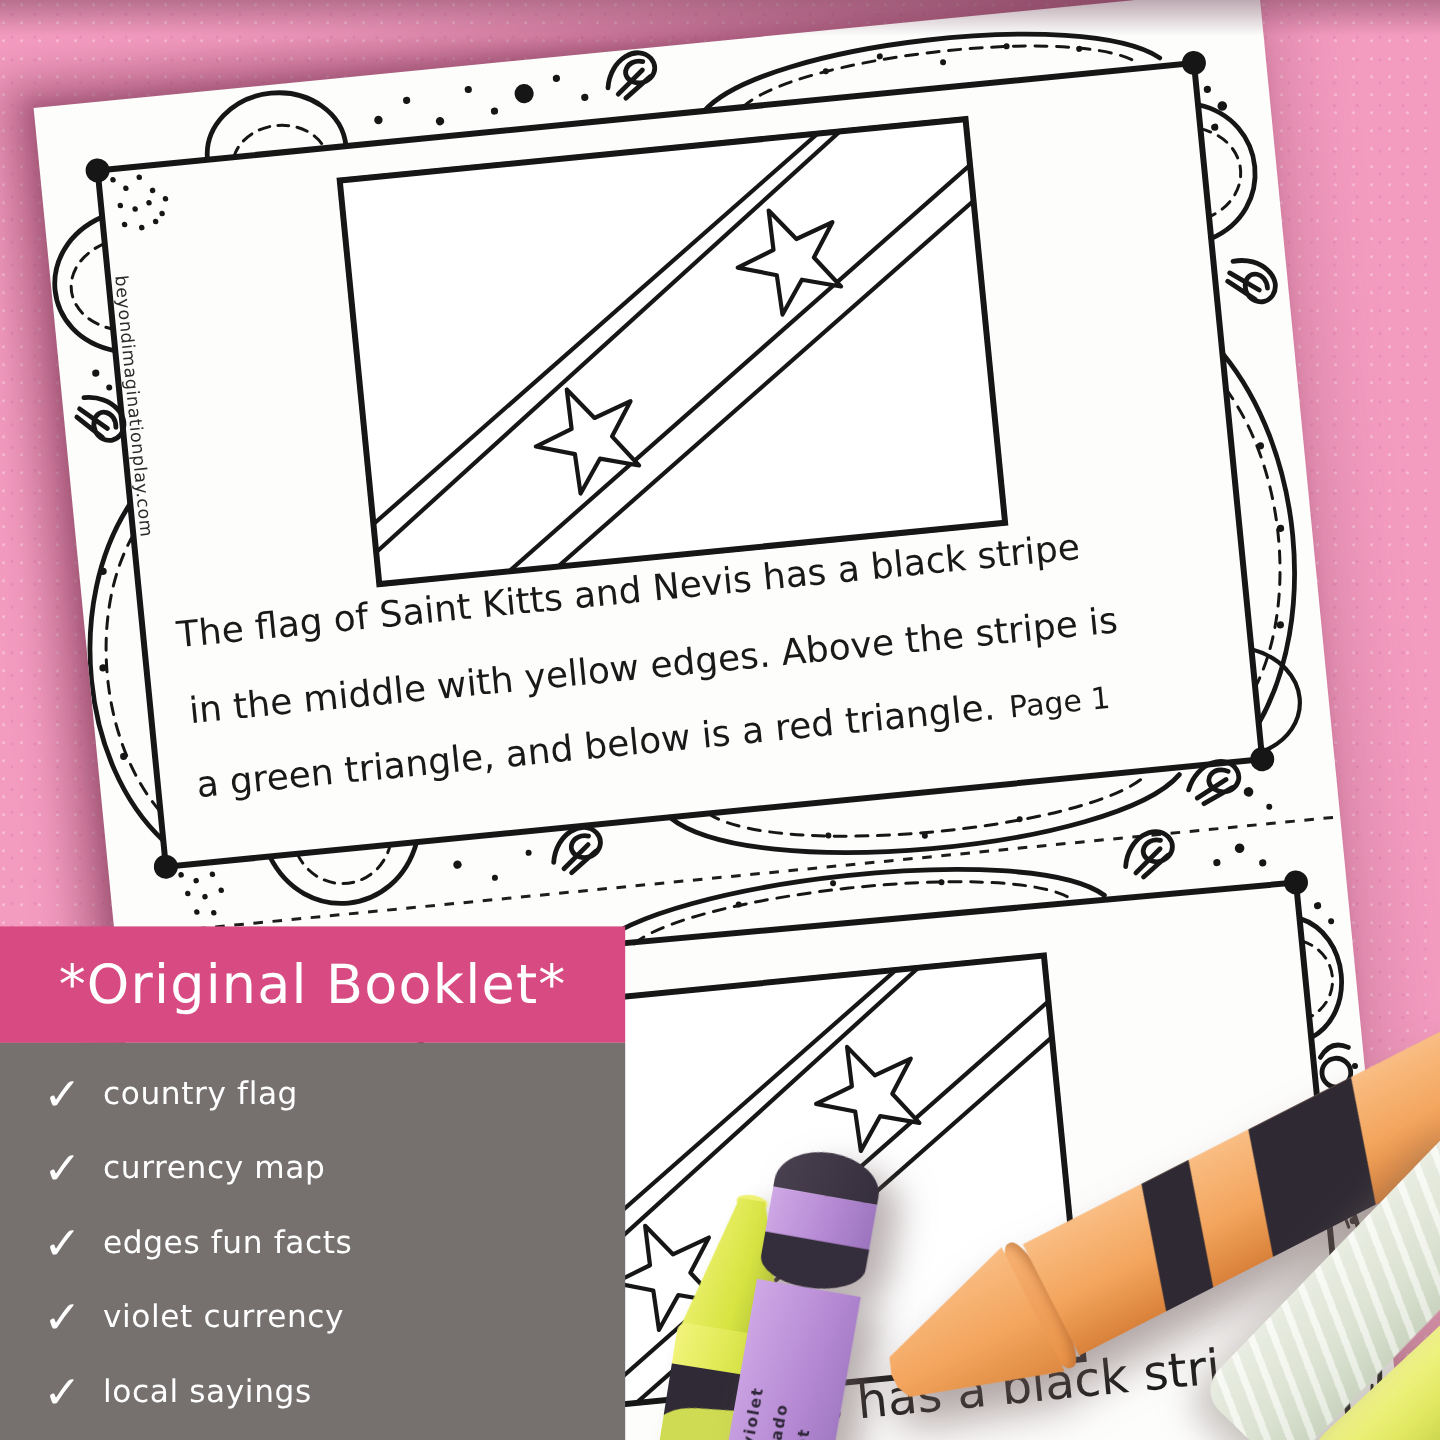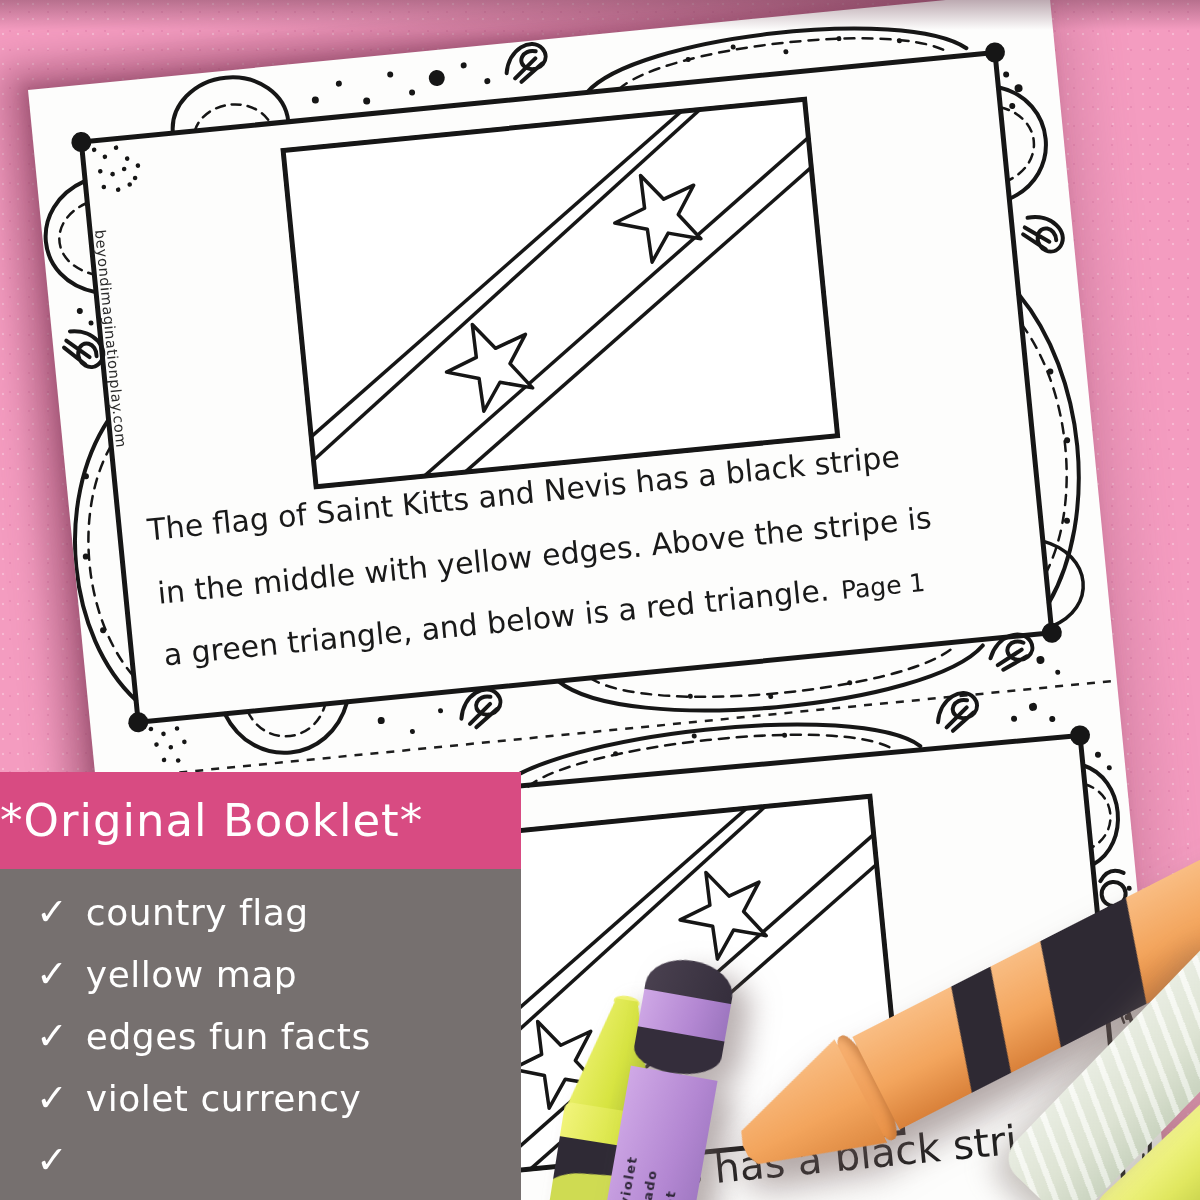--- a/index.html
+++ b/index.html
@@ -25,27 +25,27 @@
   .wm{position:absolute;left:50px;top:146px;writing-mode:vertical-rl;
       font-size:14.5px;letter-spacing:.6px;color:#2b2b2b;white-space:nowrap;}
   .t1{position:absolute;white-space:nowrap;font-size:30px;color:#191919;}
   .l1{left:76px;top:432px;}
   .l2{left:80px;top:496px;}
   .l3{left:80px;top:558px;}
   .pg{font-size:25px;margin-left:12px;}
   .p2line{position:absolute;left:455px;top:1118px;font-size:40px;color:#191919;white-space:nowrap;}
   
   .banner{position:absolute;left:0;top:772px;width:521px;height:97px;background:#d84b82;z-index:5;
-          display:flex;align-items:center;}
+          display:flex;align-items:center;justify-content:center;}
   .banner-text{font-size:45px;color:#ffffff;letter-spacing:1px;white-space:nowrap;}
   .panel{position:absolute;left:0;top:869px;width:521px;height:331px;background:#76706f;z-index:5;}
   .checklist{list-style:none;margin:12px 0 0 36px;padding:0;}
   .checklist li{height:62px;display:flex;align-items:center;color:#fff;}
   .chk{font-size:38px;margin-right:18px;line-height:1;}
-  .lbl{font-size:36px;letter-spacing:.5px;text-align:center;}
+  .lbl{font-size:26px;letter-spacing:.5px;text-align:center;}
   
   .crayon{position:absolute;}
   
   #cr-yg{left:582px;top:1000px;width:90px;height:300px;transform:rotate(9deg);transform-origin:50% 0;
          z-index:6;filter:drop-shadow(18px 8px 12px rgba(125,105,100,.45));}
   .yg-cap{position:absolute;top:-4px;left:32px;width:26px;height:12px;border-radius:50%;background:#eef172;}
   .yg-tip{position:absolute;top:0;left:0;width:100%;height:112px;
           background:linear-gradient(100deg,#f2f47c,#d7e441 55%,#a3b733);
           clip-path:polygon(38% 0,62% 0,97% 100%,3% 100%);}
   .yg-body{position:absolute;top:110px;left:0;width:100%;bottom:0;border-radius:7px;overflow:hidden;
@@ -269,32 +269,33 @@
   </div>
 
   <div class="panel">
     <ul class="checklist">
       <li>
         <span class="chk">✓</span>
         <span class="lbl">country flag</span>
       </li>
       <li>
         <span class="chk">✓</span>
-        <span class="lbl">yellow map</span>
+        <span class="lbl">currency map</span>
       </li>
       <li>
         <span class="chk">✓</span>
         <span class="lbl">edges fun facts</span>
       </li>
       <li>
         <span class="chk">✓</span>
         <span class="lbl">violet currency</span>
       </li>
       <li>
         <span class="chk">✓</span>
+        <span class="lbl">local sayings</span>
       </li>
     </ul>
   </div>
 
   <div class="crayon" id="cr-yg">
     <div class="yg-cap"></div>
     <div class="yg-tip"></div>
     <div class="yg-body">
       <div class="yg-wrap">
         <div class="yg-wave"></div>

